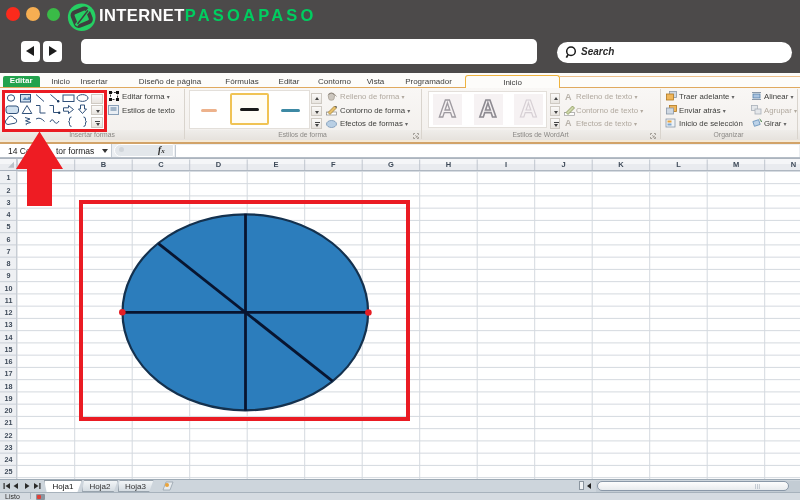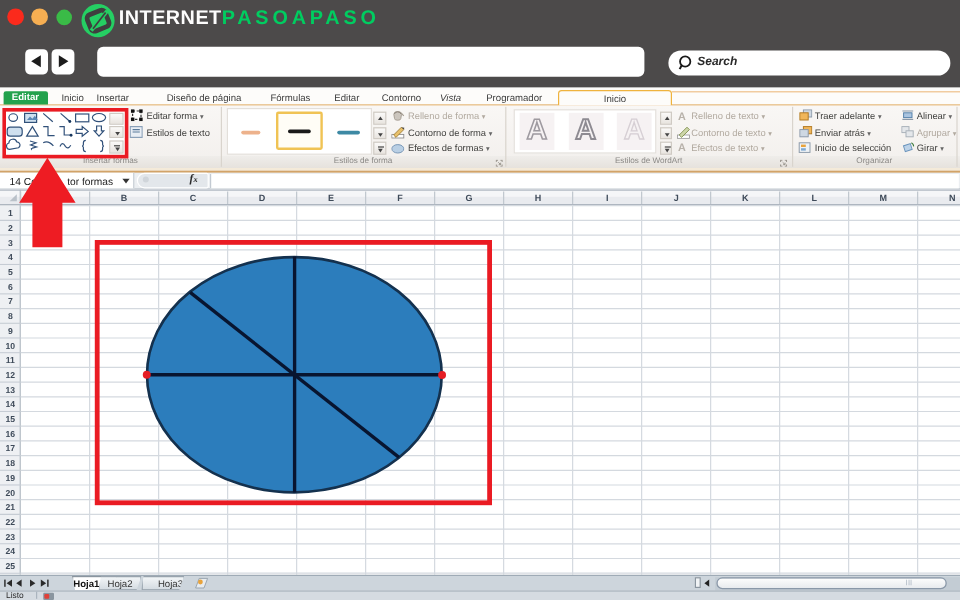--- a/index.html
+++ b/index.html
@@ -45,21 +45,21 @@
 <div class="abs" style="left:0;top:86.8px;width:800px;height:1.5px;background:#e0a95e;"></div>
 <div class="abs" style="left:560px;top:75.5px;width:240px;height:1.2px;background:#eec08b;"></div>
 
 <div class="abs" style="left:2.8px;top:75.8px;width:36.8px;height:10.8px;background:#23a24d;border-radius:2px 2px 0 0;text-align:center;font-size:8px;font-weight:bold;color:#fff;line-height:10.8px;">Editar</div>
 <div class="txt" style="top:76.5px;left:60.5px;transform:translateX(-50%);font-size:8px;color:#3d3d3d;">Inicio</div>
 <div class="txt" style="top:76.5px;left:94px;transform:translateX(-50%);font-size:8px;color:#3d3d3d;">Insertar</div>
 <div class="txt" style="top:76.5px;left:170px;transform:translateX(-50%);font-size:8px;color:#3d3d3d;">Diseño de página</div>
 <div class="txt" style="top:76.5px;left:242px;transform:translateX(-50%);font-size:8px;color:#3d3d3d;">Fórmulas</div>
 <div class="txt" style="top:76.5px;left:289px;transform:translateX(-50%);font-size:8px;color:#3d3d3d;">Editar</div>
 <div class="txt" style="top:76.5px;left:334.5px;transform:translateX(-50%);font-size:8px;color:#3d3d3d;">Contorno</div>
-<div class="txt" style="top:76.5px;left:375.5px;transform:translateX(-50%);font-size:8px;color:#3d3d3d;font-style:italic;">Vista</div>
+<div class="txt" style="top:76.5px;left:375.5px;transform:translateX(-50%);font-size:8px;color:#3d3d3d;">Vista</div>
 <div class="txt" style="top:76.5px;left:428.5px;transform:translateX(-50%);font-size:8px;color:#3d3d3d;">Programador</div>
 <div class="abs" style="left:465px;top:75.3px;width:95px;height:13.2px;background:#fdfcfa;border:1.3px solid #efb33e;border-bottom:none;border-radius:3px 3px 0 0;text-align:center;font-size:8px;color:#3d3d3d;line-height:13px;">Inicio</div>
 
 <div class="abs" style="left:0;top:88px;width:800px;height:53.5px;background:linear-gradient(#f9f7f5,#f2efec);"></div>
 <div class="abs" style="left:0;top:129.5px;width:800px;height:10.5px;background:linear-gradient(#efedea,#e6e2dd);"></div>
 <div class="abs" style="left:0;top:141.5px;width:800px;height:2px;background:#d2a368;"></div>
 <div class="abs" style="left:0;top:140px;width:800px;height:1.5px;background:#f4ead9;"></div>
 
 <div class="abs" style="left:184px;top:89px;width:1px;height:50px;background:#d9d4cd;"></div>
 <div class="abs" style="left:421px;top:89px;width:1px;height:50px;background:#d9d4cd;"></div>
@@ -393,23 +393,23 @@
 <svg class="abs" style="left:3px;top:482px" width="40" height="8" viewBox="0 0 40 8">
   <g fill="#2a2a2a">
     <rect x="0.5" y="1" width="1.2" height="6"></rect>
       <path d="M7 1 L2.5 4 L7 7 Z"></path>
     <path d="M15 1 L10.5 4 L15 7 Z"></path>
     <path d="M22 1 L26.5 4 L22 7 Z"></path>
     <path d="M31 1 L35.5 4 L31 7 Z"></path>
       <rect x="36.3" y="1" width="1.2" height="6"></rect>
   </g>
 </svg>
-<div class="abs" style="left:60px;top:479.5px;width:38px;height:12.5px;background:#fff;border:1px solid #8a959f;border-bottom:none;clip-path:polygon(0 0,100% 0,88% 100%,7% 100%);font-size:8px;font-weight:bold;color:#111;line-height:12px;">Hoja1</div>
+<div class="abs" style="left:44px;top:479.5px;width:38px;height:12.5px;background:#fff;border:1px solid #8a959f;border-bottom:none;clip-path:polygon(0 0,100% 0,88% 100%,7% 100%);text-align:center;font-size:8px;font-weight:normal;color:#111;line-height:12px;">Hoja1</div>
 <div class="abs" style="left:82px;top:480px;width:36px;height:12px;background:linear-gradient(#f2f5f7,#d5dce2);border:1px solid #98a3ad;clip-path:polygon(6% 0,100% 0,88% 100%,0 100%);text-align:center;font-size:8px;color:#333;line-height:12px;">Hoja2</div>
-<div class="abs" style="left:117.5px;top:480px;width:36px;height:12px;background:linear-gradient(#f2f5f7,#d5dce2);border:1px solid #98a3ad;clip-path:polygon(6% 0,100% 0,88% 100%,0 100%);text-align:right;font-size:8px;color:#333;line-height:12px;">Hoja3</div>
+<div class="abs" style="left:117.5px;top:480px;width:36px;height:12px;background:linear-gradient(#f2f5f7,#d5dce2);border:1px solid #98a3ad;clip-path:polygon(6% 0,100% 0,88% 100%,0 100%);text-align:center;font-size:8px;color:#333;line-height:12px;">Hoja3</div>
 <svg class="abs" style="left:161px;top:481px" width="14" height="10" viewBox="0 0 14 10">
   <path d="M2 9 L5 1 L12 1 L9 9 Z" fill="#e8ecef" stroke="#98a3ad" stroke-width="0.8"></path>
   <circle cx="6" cy="4" r="2" fill="#e8a33c"></circle>
 </svg>
 <div class="abs" style="left:579px;top:481px;width:5px;height:9px;background:#f0f3f5;border:1px solid #8a959f;"></div>
 <div class="abs" style="left:587px;top:483px;width:0;height:0;border-top:3px solid transparent;border-bottom:3px solid transparent;border-right:4.5px solid #222;"></div>
 <div class="abs" style="left:596px;top:480.5px;width:204px;height:11px;background:#c3ccd4;"></div>
 <div class="abs" style="left:597px;top:481px;width:192px;height:10px;background:linear-gradient(#fdfdfd,#e8ebee);border:1px solid #8a98a8;border-radius:5px;"></div>
 <div class="txt" style="left:755px;top:482.5px;font-size:5px;color:#8a98a8;letter-spacing:0.5px;">|||</div>
 <div class="abs" style="left:0;top:492px;width:800px;height:8px;background:#d5dbe1;border-top:1px solid #a7b2bc;"></div>

